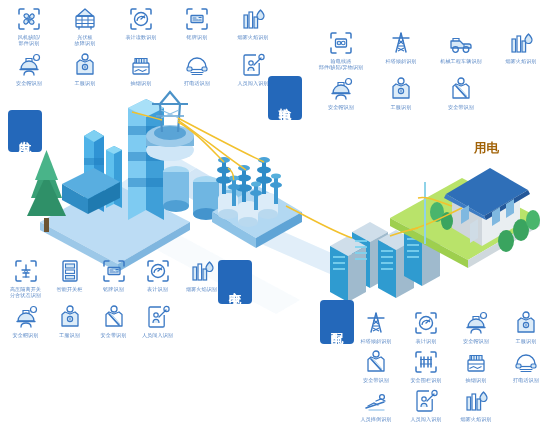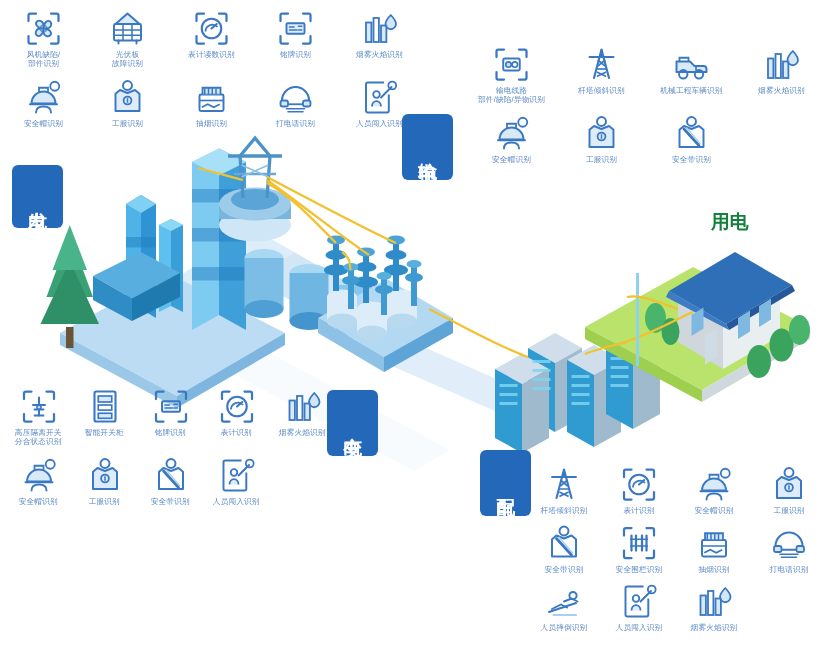--- a/index.html
+++ b/index.html
@@ -43,21 +43,21 @@
     color: #fff;
     border-radius: 4px;
     display: flex; align-items: center; justify-content: center;
     font-size: 12.5px; font-weight: 700;
     line-height: 14px;
     letter-spacing: .5px;
     padding: 5px 6px;
   }
   .badge span { display:block; writing-mode: vertical-rl; text-orientation: upright; }
   .plainlabel {
-    position:absolute; color:#15803d; font-weight:700; font-size:12.5px;
+    position:absolute; color:#a16207; font-weight:700; font-size:12.5px;
   }
 </style>
 </head>
 <body>
 
 <div id="stage">
 
   <svg id="scene" viewBox="0 0 553 436">
     <defs>
       <linearGradient id="gBeam" x1="0" y1="0" x2="1" y2="0">

